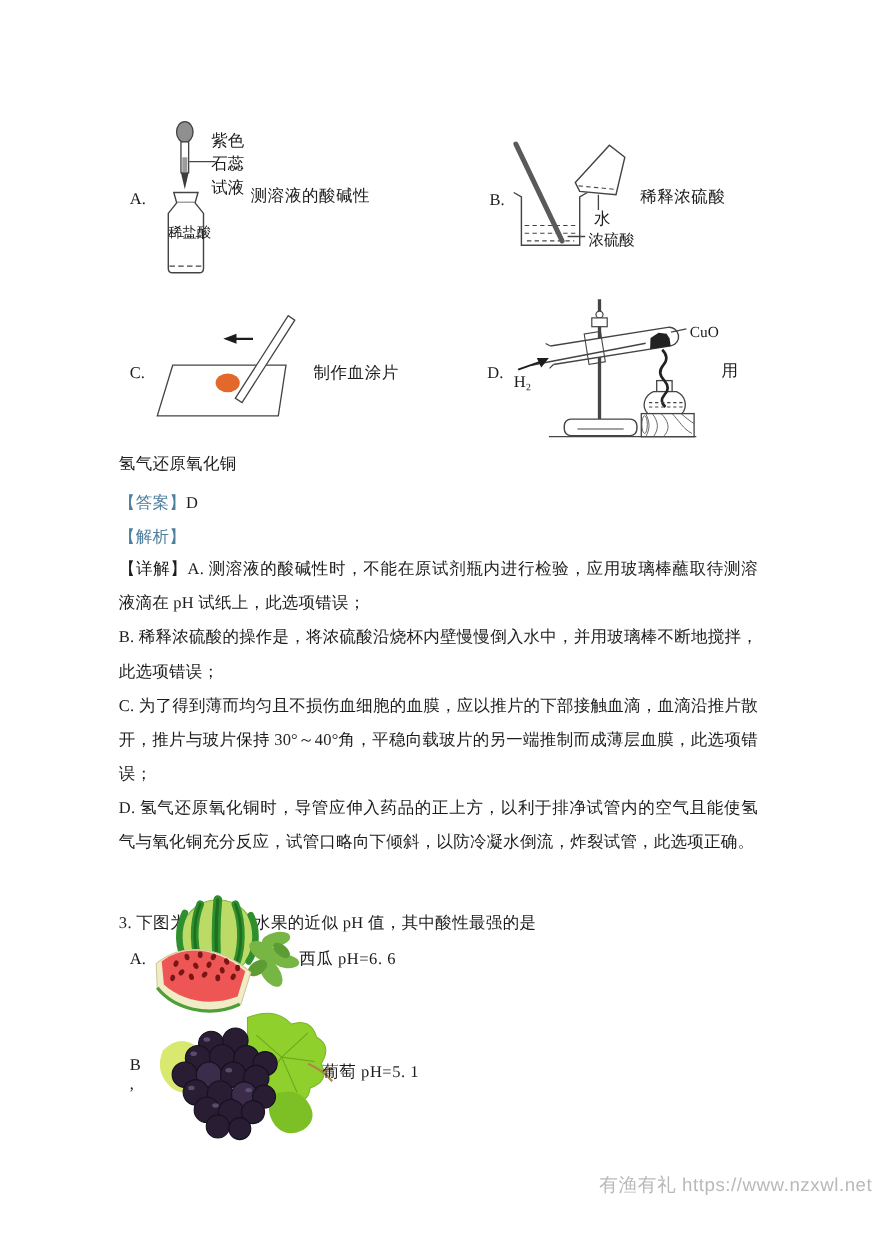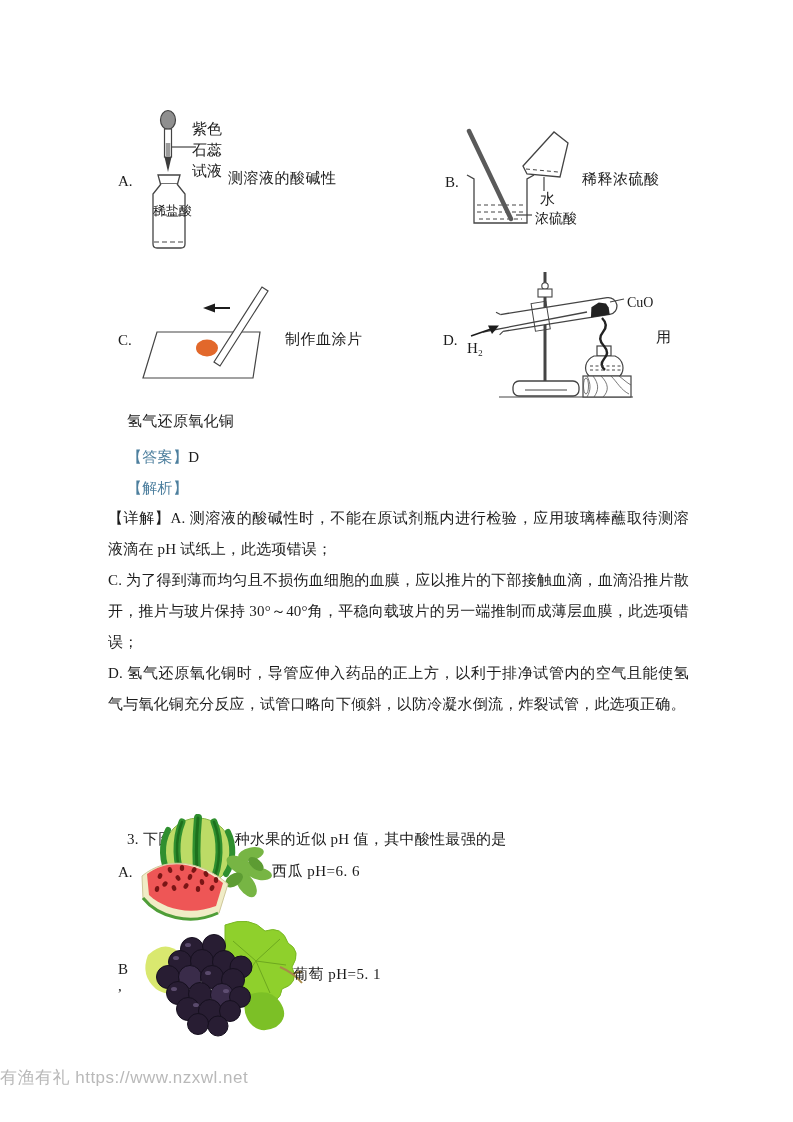--- a/index.html
+++ b/index.html
@@ -11,28 +11,28 @@
     width:793px;height:1122px;position:relative;overflow:hidden;
     font-family:"Liberation Serif","DejaVu Serif",serif;
     color:#1c1c1c;font-size:15px;
   }
   .abs{position:absolute;}
   .opt-label{font-size:15px;}
   .cap{font-size:15px;letter-spacing:.5px;white-space:nowrap;}
   .small-label{font-size:13px;white-space:nowrap;}
   .pre{white-space:pre-line;}
   .tag{color:var(--tag-blue);text-align:center;}
-  .textline{left:108px;white-space:nowrap;letter-spacing:.3px;margin-left:19px;}
+  .textline{left:108px;white-space:nowrap;letter-spacing:.3px;}
   .detail{
     left:108px;top:503px;width:581px;line-height:31px;
     text-align:justify;letter-spacing:.2px;
   }
   .detail p{margin:0;}
   .footer{
-    left:0;top:1066px;width:793px;text-align:left;
+    left:0;top:1066px;width:793px;text-align:right;
     font-family:"Liberation Sans","DejaVu Sans",sans-serif;
     font-size:17px;color:var(--footer-gray);letter-spacing:.5px;
   }
   svg{display:block;}
 </style>
 </head>
 <body>
 
 <div class="abs" style="left:110px;top:105px;width:330px;height:150px;">
   <span class="abs opt-label" style="left:8px;top:68px;">A.</span>
@@ -141,20 +141,21 @@
 <div class="abs textline" style="top:448px;">
   <span class="tag">【答案】</span><span>D</span>
 </div>
 
 <div class="abs textline" style="top:479px;">
   <span class="tag">【解析】</span>
 </div>
 
 <div class="abs detail">
   <p>【详解】A. 测溶液的酸碱性时，不能在原试剂瓶内进行检验，应用玻璃棒蘸取待测溶液滴在 pH 试纸上，此选项错误；</p>
+  <p>B. 稀释浓硫酸的操作是，将浓硫酸沿烧杯内壁慢慢倒入水中，并用玻璃棒不断地搅拌，此选项错误；</p>
   <p>C. 为了得到薄而均匀且不损伤血细胞的血膜，应以推片的下部接触血滴，血滴沿推片散开，推片与玻片保持 30°～40°角，平稳向载玻片的另一端推制而成薄层血膜，此选项错误；</p>
   <p>D. 氢气还原氧化铜时，导管应伸入药品的正上方，以利于排净试管内的空气且能使氢气与氧化铜充分反应，试管口略向下倾斜，以防冷凝水倒流，炸裂试管，此选项正确。</p>
 </div>
 
 <div class="abs textline" style="top:830px;">3. 下图为常见几种水果的近似 pH 值，其中酸性最强的是</div>
 
 <div class="abs" style="left:110px;top:812px;width:300px;height:122px;">
   <span class="abs opt-label" style="left:8px;top:52px;">A.</span>
   <svg class="abs" style="left:28px;top:2px;" width="165" height="118" viewBox="0 0 165 118">
     <g>

